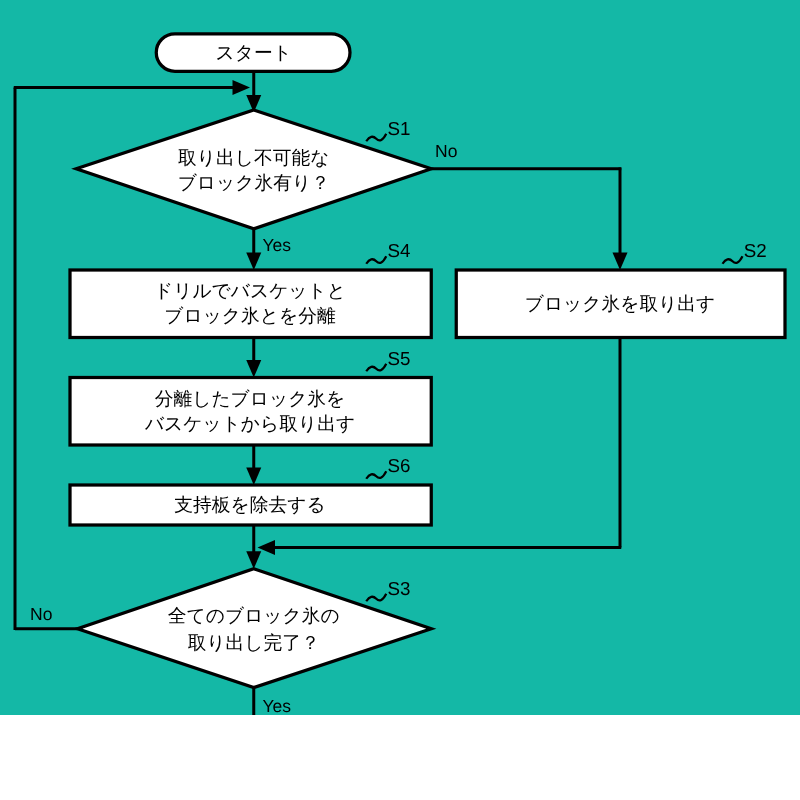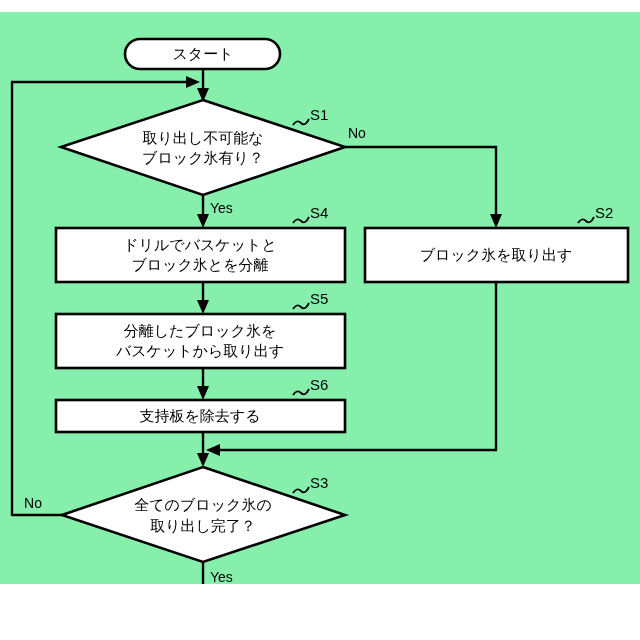--- a/index.html
+++ b/index.html
@@ -4,23 +4,22 @@
 <style>
   html, body {
     margin: 0;
     padding: 0;
     background: #ffffff;
   }
   #canvas {
     position: relative;
     width: 640px;
     height: 572px;
-    background: #86efac;
+    background: #14b8a6;
     font-family: "Liberation Sans", sans-serif;
-    margin-top: 12px;
   }
   svg#flow {
     position: absolute;
     top: 0; left: 0;
     width: 640px;
     height: 640px;
   }
   .node-text {
     font-family: "Liberation Sans", sans-serif;
     font-size: 15px;

